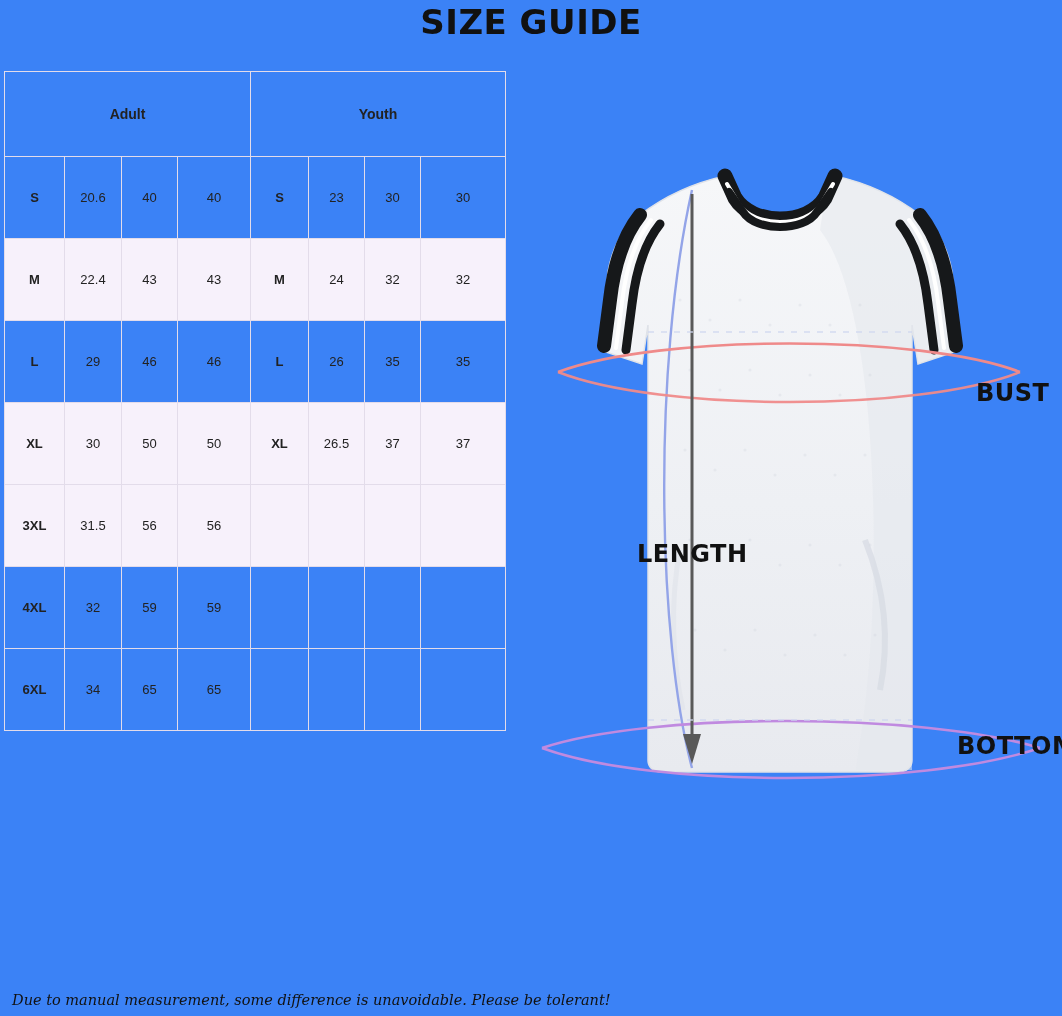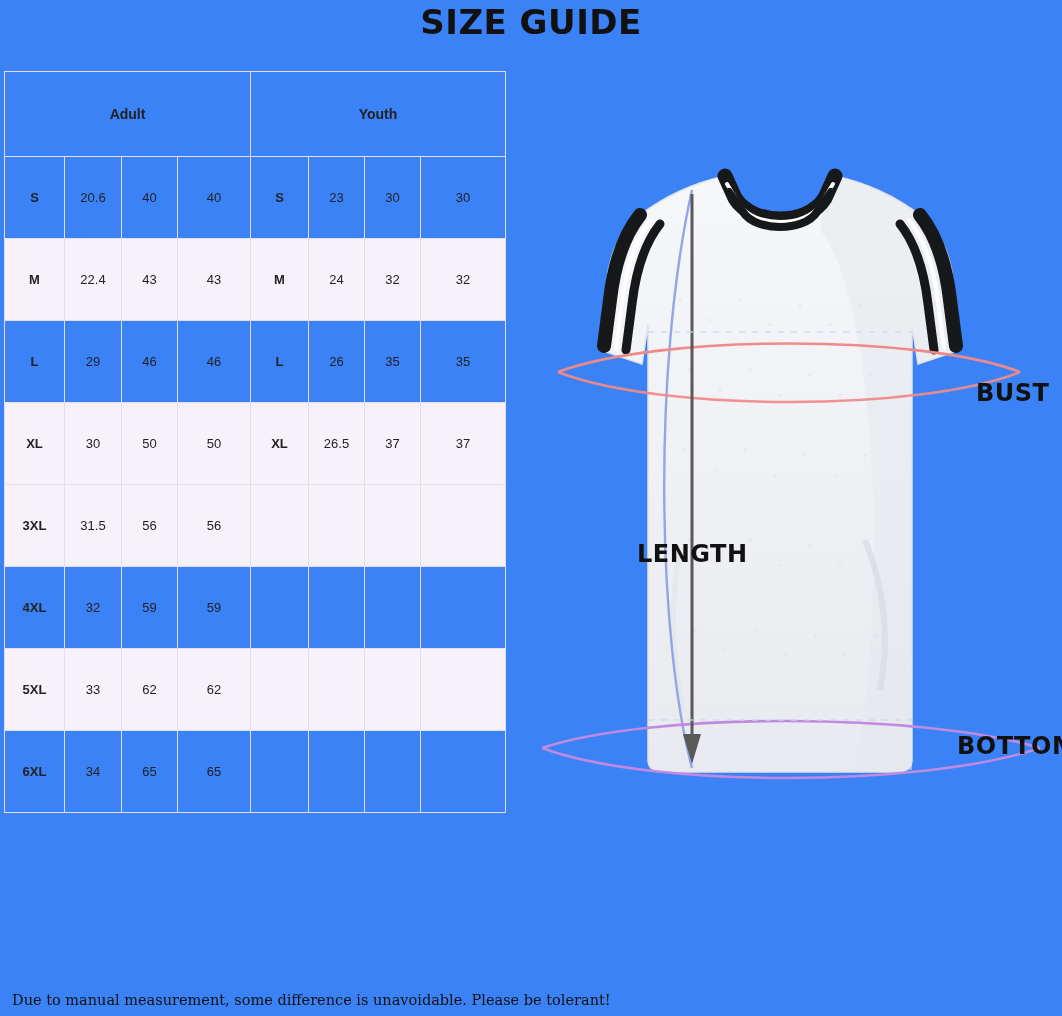--- a/index.html
+++ b/index.html
@@ -77,20 +77,21 @@
   col.c-size2   { width: 58px; }
   col.c-len2    { width: 56px; }
   col.c-bust2   { width: 56px; }
   col.c-bottom2 { width: 85px; }
 
   .note {
     position: absolute;
     left: 12px;
     top: 992px;
     font-size: 14.5px;
+    font-style: italic;
     color: #111111;
     font-family: "DejaVu Serif", serif;
     white-space: nowrap;
   }
   
   .illustration {
     position: absolute;
     left: 520px;
     top: 120px;
     width: 542px;
@@ -182,30 +183,20 @@
           <td class="size-cell"></td>
           <td></td>
           <td></td>
           <td></td>
         </tr>
         <tr class="data-row">
           <td class="size-cell">4XL</td>
           <td>32</td>
           <td>59</td>
           <td>59</td>
-          <td class="size-cell"></td>
-          <td></td>
-          <td></td>
-          <td></td>
-        </tr>
-        <tr class="data-row alt">
-          <td class="size-cell">5XL</td>
-          <td>33</td>
-          <td>62</td>
-          <td>62</td>
           <td class="size-cell"></td>
           <td></td>
           <td></td>
           <td></td>
         </tr>
         <tr class="data-row">
           <td class="size-cell">6XL</td>
           <td>34</td>
           <td>65</td>
           <td>65</td>

